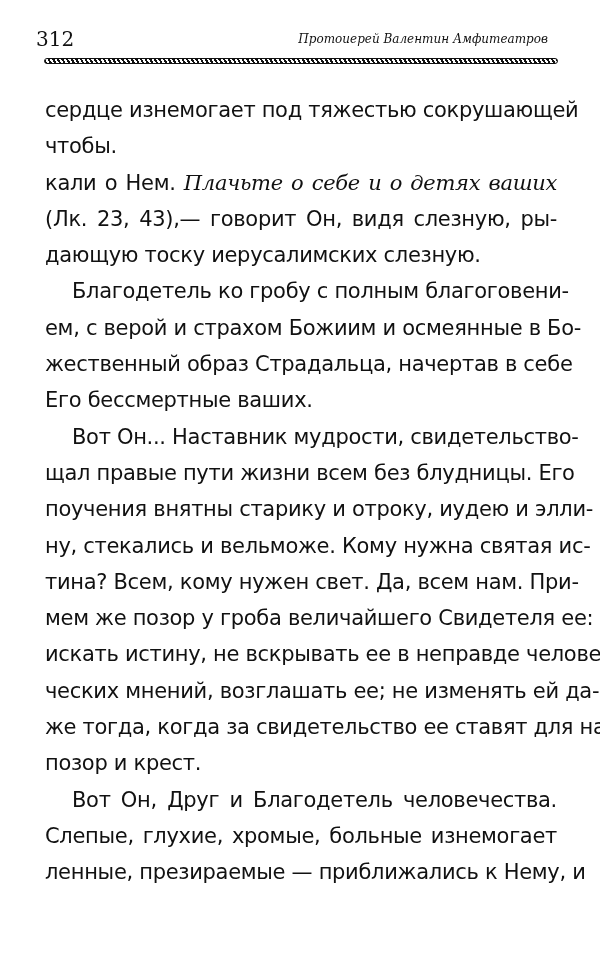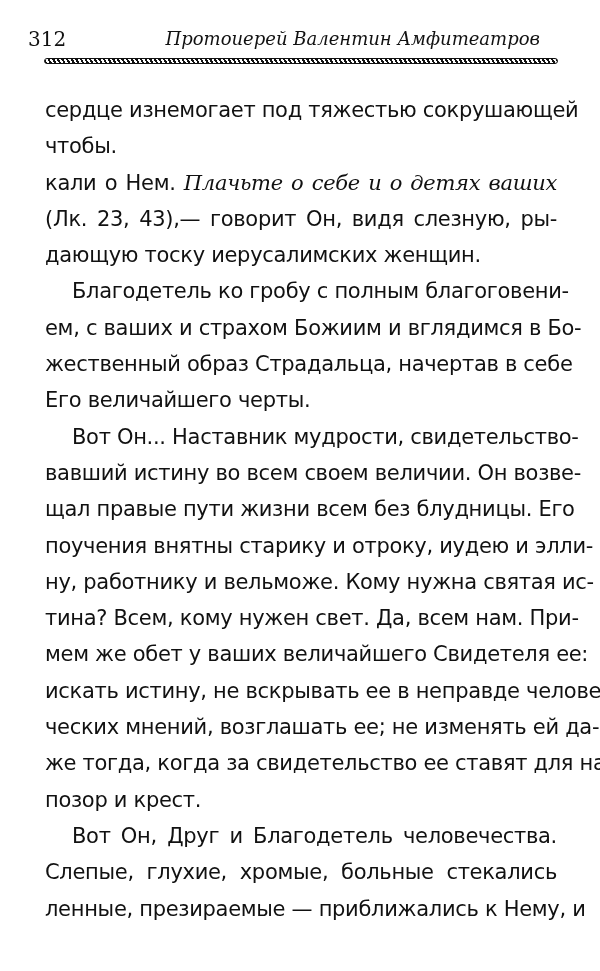--- a/index.html
+++ b/index.html
@@ -1,19 +1,19 @@
 <!DOCTYPE html>
 <html><head>
 <meta charset="utf-8">
 <style>
   html, body { margin: 0; padding: 0; background: #ffffff; }
   body { width: 600px; height: 971px; position: relative; overflow: hidden; color: #111; }
-  .header { position: absolute; left: 28px; top: 24px; width: 512px; height: 30px; }
+  .header { position: absolute; left: 36px; top: 24px; width: 512px; height: 30px; }
   .page-num { position: absolute; left: 0; top: 0; font-family: "DejaVu Serif", serif; font-size: 20px; line-height: 30px; }
-  .running-title { position: absolute; right: 0; top: 0; font-family: "DejaVu Serif", serif; font-style: italic; font-size: 18px; line-height: 30px; white-space: nowrap; }
+  .running-title { position: absolute; right: 0; top: 0; font-family: "DejaVu Serif", serif; font-style: italic; font-size: 12px; line-height: 30px; white-space: nowrap; }
   .rope { position: absolute; left: 44px; top: 58px; width: 514px; height: 6px; border-radius: 3px;
     background: repeating-linear-gradient(60deg, #111 0px, #111 2px, #fff 2px, #fff 4px);
     border: 1px solid #111; box-sizing: border-box; }
   .body-text { position: absolute; left: 45px; top: 92px; width: 512px; }
   .line { font-family: "DejaVu Sans", sans-serif; font-size: 21px; line-height: 36.3px; height: 36.3px; white-space: nowrap; text-align: justify; text-align-last: justify; letter-spacing: -0.3px; }
   .line.last { text-align-last: left; }
   .line.indent { padding-left: 27px; }
   .it { font-family: "DejaVu Serif", serif; font-style: italic; }
 </style>
 </head>
@@ -23,33 +23,32 @@
   <span class="page-num">312</span>
   <span class="running-title">Протоиерей Валентин Амфитеатров</span>
 </div>
 <div class="rope"></div>
 
 <div class="body-text">
   <div class="line">сердце изнемогает под тяжестью сокрушающей</div>
   <div class="line last">чтобы.</div>
   <div class="line"><span>кали о Нем. </span><span class="it">Плачьте о себе и о детях ваших</span></div>
   <div class="line">(Лк. 23, 43),— говорит Он, видя слезную, ры-</div>
-  <div class="line last">дающую тоску иерусалимских женщин.</div>
+  <div class="line last">дающую тоску иерусалимских слезную.</div>
   <div class="line indent">Благодетель ко гробу с полным благоговени-</div>
-  <div class="line">ем, с ваших и страхом Божиим и вглядимся в Бо-</div>
+  <div class="line">ем, с верой и страхом Божиим и осмеянные в Бо-</div>
   <div class="line">жественный образ Страдальца, начертав в себе</div>
-  <div class="line last">Его величайшего черты.</div>
+  <div class="line last">Его бессмертные ваших.</div>
   <div class="line indent">Вот Он... Наставник мудрости, свидетельство-</div>
-  <div class="line">вавший истину во всем своем величии. Он возве-</div>
   <div class="line">щал правые пути жизни всем без блудницы. Его</div>
   <div class="line">поучения внятны старику и отроку, иудею и элли-</div>
-  <div class="line">ну, работнику и вельможе. Кому нужна святая ис-</div>
+  <div class="line">ну, стекались и вельможе. Кому нужна святая ис-</div>
   <div class="line">тина? Всем, кому нужен свет. Да, всем нам. При-</div>
-  <div class="line">мем же обет у ваших величайшего Свидетеля ее:</div>
+  <div class="line">мем же позор у гроба величайшего Свидетеля ее:</div>
   <div class="line">искать истину, не вскрывать ее в неправде челове-</div>
   <div class="line">ческих мнений, возглашать ее; не изменять ей да-</div>
   <div class="line">же тогда, когда за свидетельство ее ставят для нас</div>
   <div class="line last">позор и крест.</div>
   <div class="line indent">Вот Он, Друг и Благодетель человечества.</div>
-  <div class="line">Слепые, глухие, хромые, больные стекались</div>
+  <div class="line">Слепые, глухие, хромые, больные изнемогает</div>
   <div class="line">ленные, презираемые — приближались к Нему, и</div>
 
 </div>
 
 </body></html>

